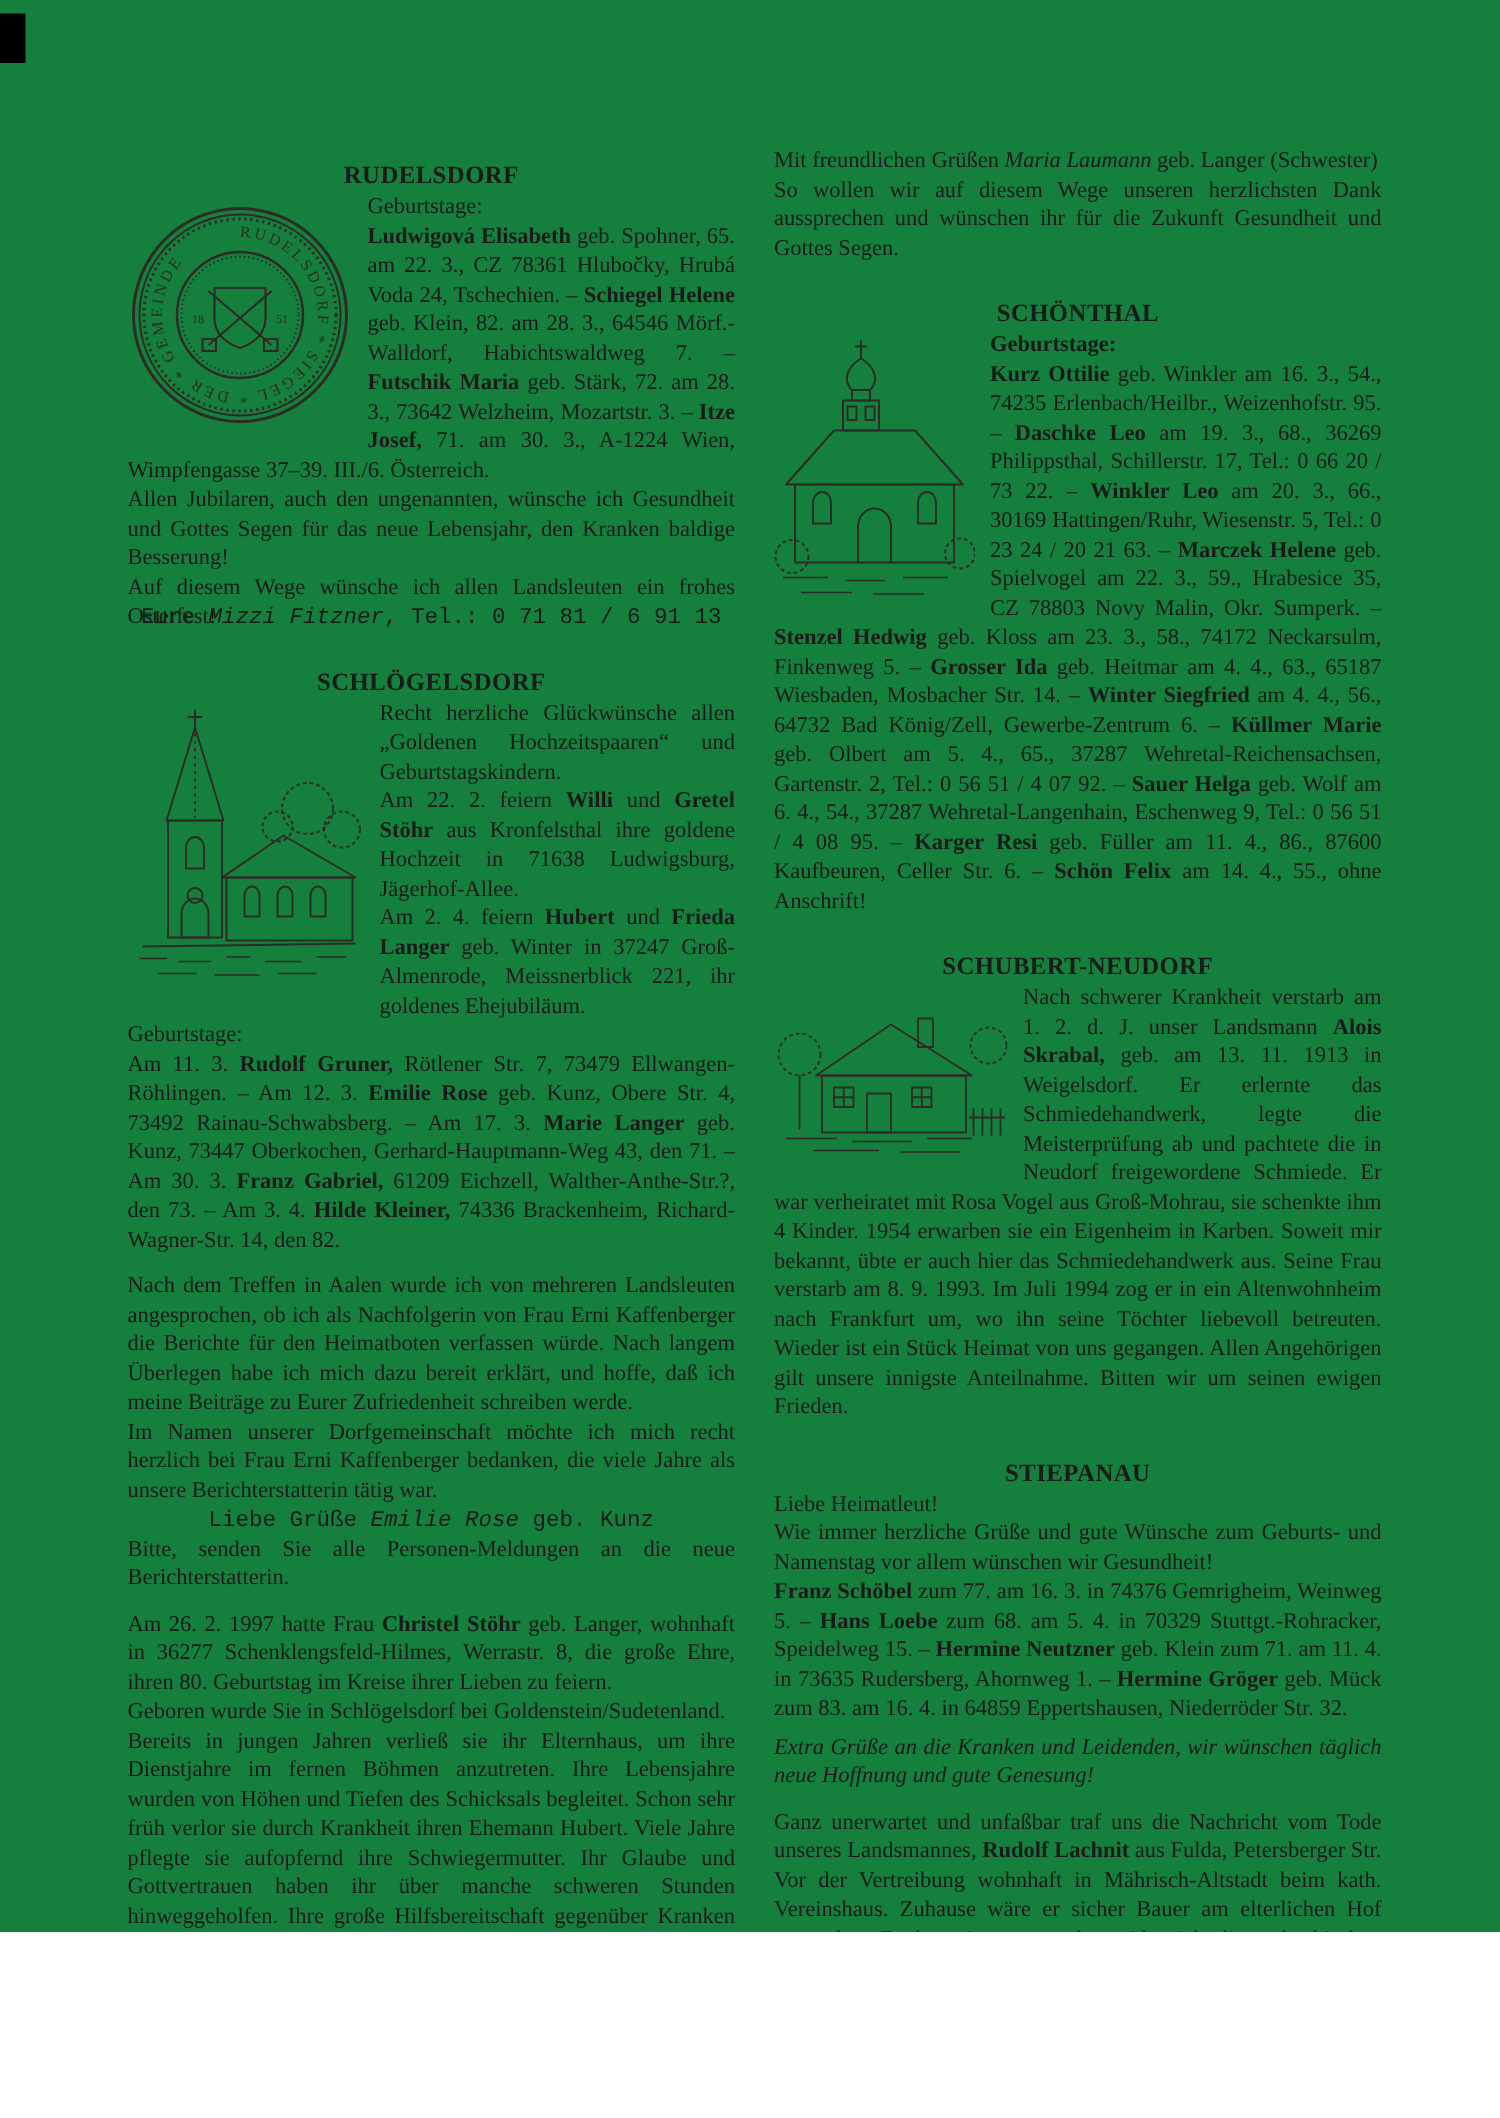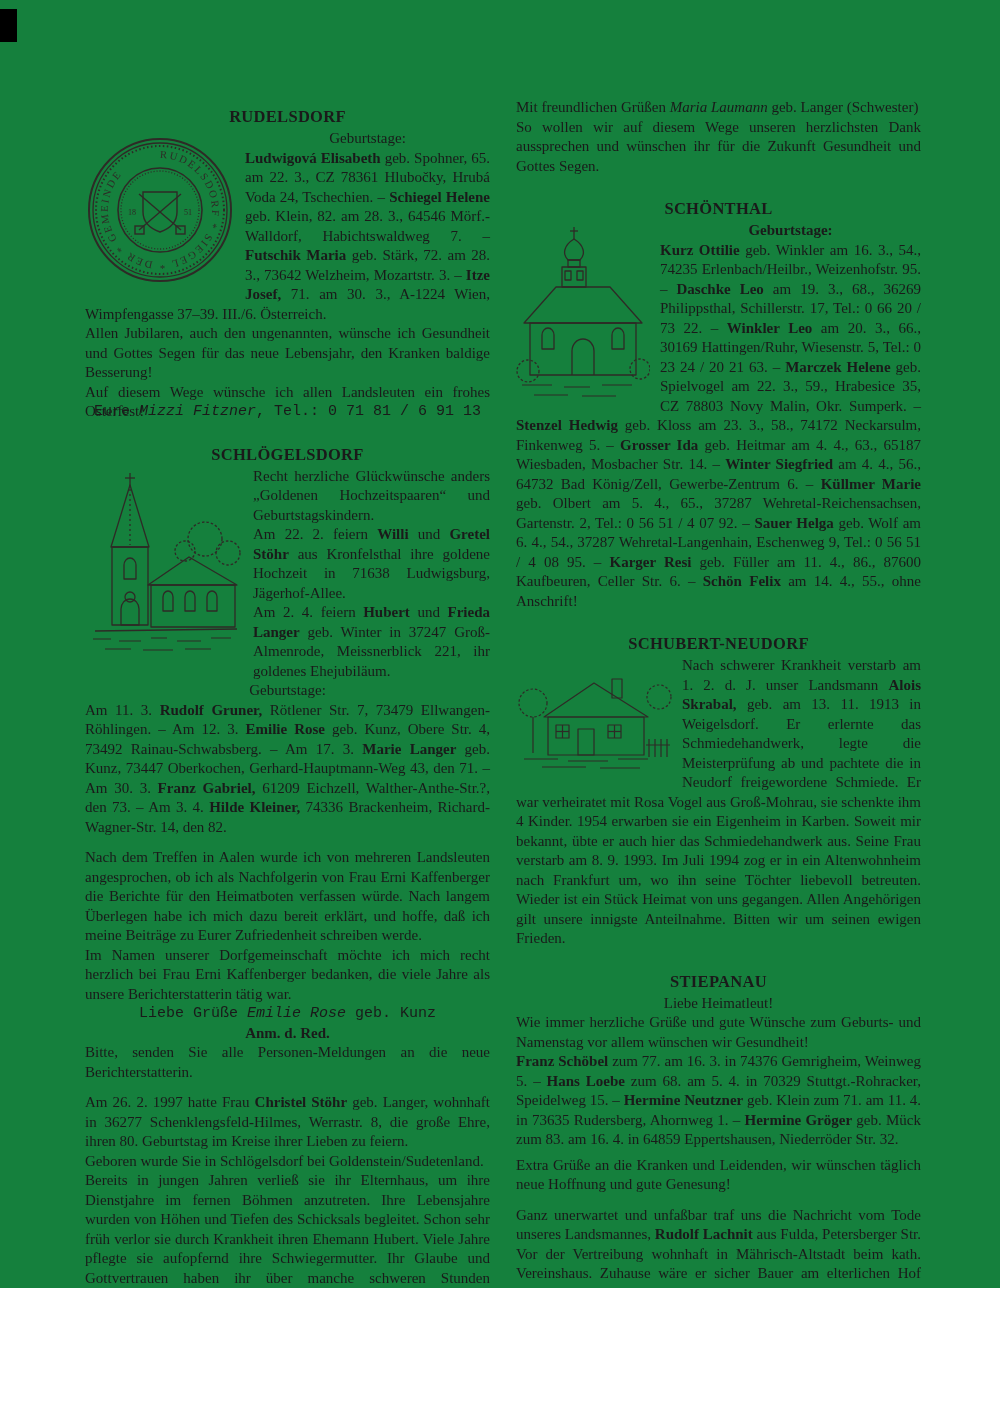--- a/index.html
+++ b/index.html
@@ -11,27 +11,27 @@
   }
   .corner-mark { position:absolute; left:0; top:9px; width:17px; height:33px; background:#000; }
   .columns { position:absolute; left:85px; top:98px; width:836px; display:flex; gap:26px; }
   .col { width:405px; }
   h2.sec-title {
     font-size:16.5px; line-height:20px; font-weight:bold; text-align:center;
     letter-spacing:.3px; clear:both; margin:23px 0 2px;
   }
   h2.first { margin-top:9px; }
   p.para  { text-align:justify; }
-  p.plain { text-align:center;font-family:Liberation Serif, serif; }
+  p.plain { text-align:left;font-family:Liberation Serif, serif; }
   .bold   { font-weight:bold; }
   .right  { text-align:center;font-family:Liberation Mono, monospace; }
   .italic { font-style:italic; }
   .pull-up { margin-top:-19.5px; }
   .gap    { margin-top:11px; }
-  .gap-sm { margin-top:6px; }
+  .gap-sm { margin-top:6px;font-style:italic; }
   .clear  { clear:left; }
   .float-img { float:left; }
   .seal   { margin:3px 10px 4px 0; }
   .church { margin:2px 8px 2px 0; }
   .chapel { margin:2px 10px 2px 0; }
   .house  { margin:3px 8px 3px 0; }
   .float-img svg { display:block; }
   .page-number { position:absolute; left:85px; top:1346px; font-size:12px; }
 </style>
 </head>
@@ -102,29 +102,28 @@
               <path d="M78,128 a5,6 0 0 1 10,0 v14 h-10 z"></path>
               <path d="M100,128 a5,6 0 0 1 10,0 v14 h-10 z"></path>
               <path d="M122,128 a5,6 0 0 1 10,0 v14 h-10 z"></path>
               <path d="M36,140 a9,10 0 0 1 18,0 v16 h-18 z"></path>
               <line x1="10" y1="162" x2="152" y2="160"></line>
               <path d="M8,170 h18 M34,172 h22 M66,169 h16 M92,172 h24 M126,169 h20 M20,180 h26 M58,181 h30 M100,180 h26" stroke-width="1"></path>
             </g>
           </svg>
         </div>
 
-        <p class="para">Recht herzliche Glückwünsche anders „Goldenen Hochzeitspaaren“ und Geburtstagskindern.</p>
+        <p class="para">Recht herzliche Glückwünsche allen „Goldenen Hochzeitspaaren“ und Geburtstagskindern.</p>
         <p class="para"><span>Am 22. 2. feiern </span><b>Willi</b><span> und </span><b>Gretel Stöhr</b><span> aus Kronfelsthal ihre goldene Hochzeit in 71638 Ludwigsburg, Jägerhof-Allee.</span></p>
         <p class="para"><span>Am 2. 4. feiern </span><b>Hubert</b><span> und </span><b>Frieda Langer</b><span> geb. Winter in 37247 Groß-Almenrode, Meissnerblick 221, ihr goldenes Ehejubiläum.</span></p>
         <p class="plain clear">Geburtstage:</p>
         <p class="para"><span>Am 11. 3. </span><b>Rudolf Gruner,</b><span> Rötlener Str. 7, 73479 Ellwangen-Röhlingen. – Am 12. 3. </span><b>Emilie Rose</b><span> geb. Kunz, Obere Str. 4, 73492 Rainau-Schwabsberg. – Am 17. 3. </span><b>Marie Langer</b><span> geb. Kunz, 73447 Oberkochen, Gerhard-Hauptmann-Weg 43, den 71. – Am 30. 3. </span><b>Franz Gabriel,</b><span> 61209 Eichzell, Walther-Anthe-Str.?, den 73. – Am 3. 4. </span><b>Hilde Kleiner,</b><span> 74336 Brackenheim, Richard-Wagner-Str. 14, den 82.</span></p>
         <p class="para gap">Nach dem Treffen in Aalen wurde ich von mehreren Landsleuten angesprochen, ob ich als Nachfolgerin von Frau Erni Kaffenberger die Berichte für den Heimatboten verfassen würde. Nach langem Überlegen habe ich mich dazu bereit erklärt, und hoffe, daß ich meine Beiträge zu Eurer Zufriedenheit schreiben werde.</p>
         <p class="para">Im Namen unserer Dorfgemeinschaft möchte ich mich recht herzlich bei Frau Erni Kaffenberger bedanken, die viele Jahre als unsere Berichterstatterin tätig war.</p>
         <p class="right"><span>Liebe Grüße </span><i>Emilie Rose</i><span> geb. Kunz</span></p>
-        <p class="plain bold">Anm. d. Red.</p>
         <p class="para">Bitte, senden Sie alle Personen-Meldungen an die neue Berichterstatterin.</p>
         <p class="para gap"><span>Am 26. 2. 1997 hatte Frau </span><b>Christel Stöhr</b><span> geb. Langer, wohnhaft in 36277 Schenklengsfeld-Hilmes, Werrastr. 8, die große Ehre, ihren 80. Geburtstag im Kreise ihrer Lieben zu feiern.</span></p>
         <p class="para">Geboren wurde Sie in Schlögelsdorf bei Goldenstein/Sudetenland.</p>
         <p class="para">Bereits in jungen Jahren verließ sie ihr Elternhaus, um ihre Dienstjahre im fernen Böhmen anzutreten. Ihre Lebensjahre wurden von Höhen und Tiefen des Schicksals begleitet. Schon sehr früh verlor sie durch Krankheit ihren Ehemann Hubert. Viele Jahre pflegte sie aufopfernd ihre Schwiegermutter. Ihr Glaube und Gottvertrauen haben ihr über manche schweren Stunden hinweggeholfen. Ihre große Hilfsbereitschaft gegenüber Kranken und Bedürftigen prägt bis heute ihr Leben. Zu ihren wenigen Alltagsfreuden gehört das Lesen des Heimatbotens.</p>
       </section>
     </div>
 
     <div class="col">
 
       <section>

